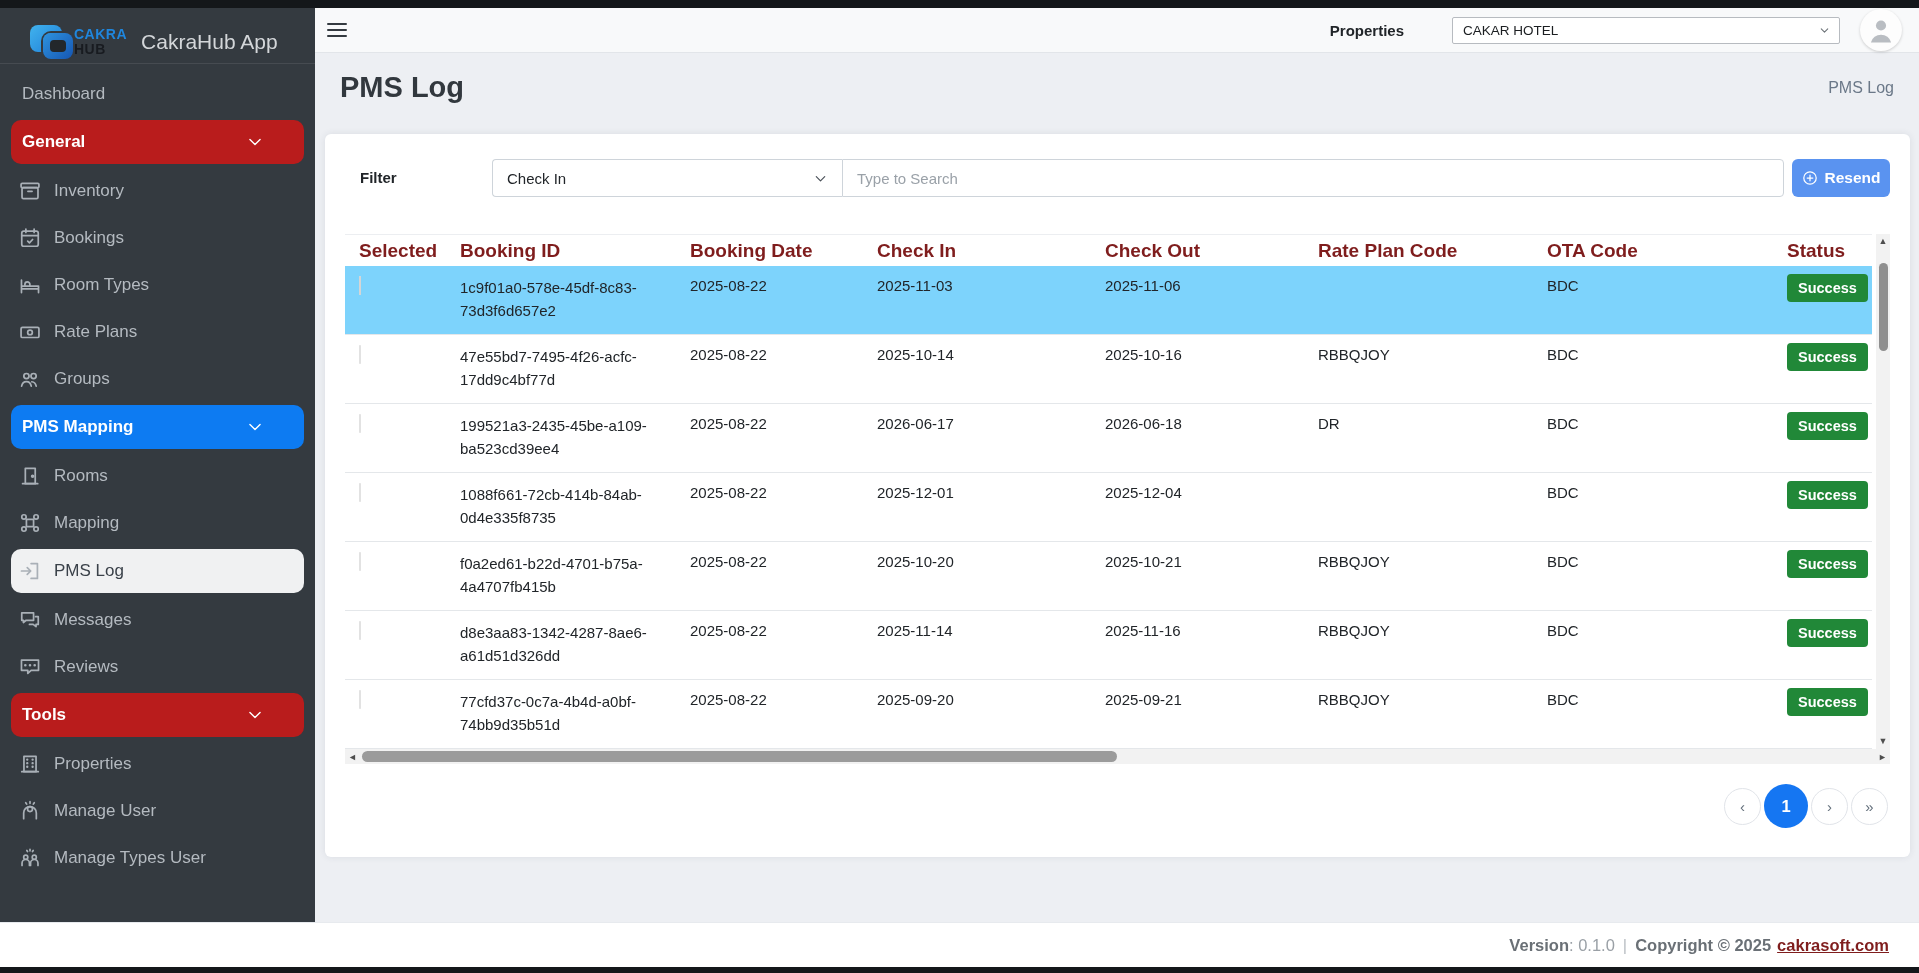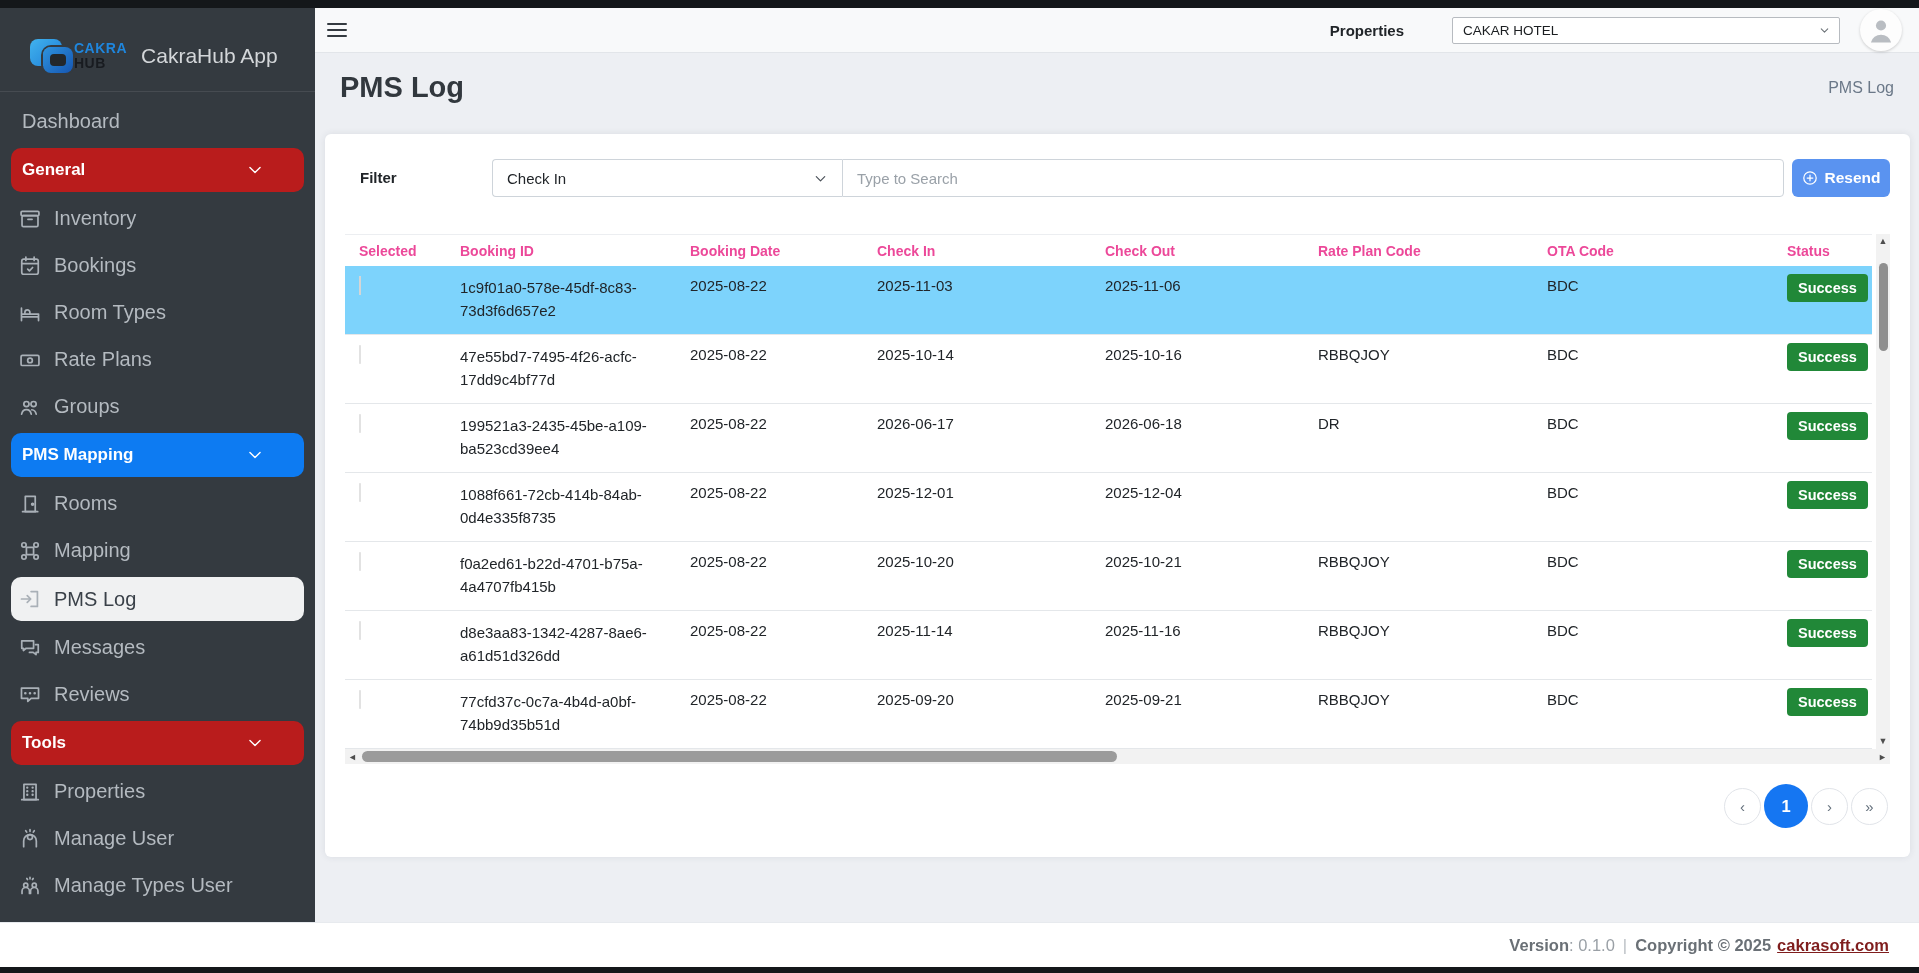--- a/index.html
+++ b/index.html
@@ -8,36 +8,36 @@
     width:1919px; height:973px; overflow:hidden;
     font-family:"Liberation Sans", sans-serif;
     background:#edeff3; display:flex; flex-direction:column;
   }
   .top-strip { height:8px; background:#14171a; flex:none; }
   .bottom-strip { height:6px; background:#14171a; flex:none; }
   .app-row { display:flex; height:914px; flex:none; }
 
   
   .sidebar { width:315px; flex:none; background:#343a40; overflow:hidden; }
-  .brand { height:84px; display:flex; align-items:center; padding:12px 16px 0 30px;
+  .brand { height:56px; display:flex; align-items:center; padding:12px 16px 0 30px;
            border-bottom:1px solid rgba(255,255,255,.09); cursor:pointer; }
   .logo { position:relative; width:52px; height:42px; flex:none; }
   .sq1 { position:absolute; left:0; top:4px; width:32px; height:27px; border-radius:8px;
          background:linear-gradient(135deg,#41b3ee,#1d7cd6); }
   .sq2 { position:absolute; left:13px; top:12px; width:30px; height:26px; border-radius:8px;
          background:linear-gradient(135deg,#2e93de,#1656b2); box-shadow:0 0 0 2px #343a40; }
   .sq2::after { content:""; position:absolute; inset:7px; border-radius:4px; background:#23272b; }
   .logo-text { display:flex; flex-direction:column; line-height:1.02; font-weight:bold;
                font-size:14px; margin-left:-8px; letter-spacing:.5px; }
   .lt1 { color:#1f86dd; } .lt2 { color:#181b20; }
   .app-name { font-size:21px; color:#d3d6d9; margin-left:14px; white-space:nowrap; }
 
   nav { padding-top:6px; }
   .nav-item { display:flex; align-items:center; height:47px; padding:0 18px 0 19px;
-              font-size:20px; color:#b4bac0; cursor:pointer; white-space:nowrap; }
+              font-size:17px; color:#b4bac0; cursor:pointer; white-space:nowrap; }
   .nav-item .nicon { width:22px; height:22px; margin-right:13px; flex:none; display:flex;
                      align-items:center; color:#a9b0b7; }
   .nav-item.plain { padding-left:22px; }
   .nav-section { display:flex; align-items:center; justify-content:space-between;
                  height:44px; margin:3px 11px; padding:0 40px 0 11px; border-radius:10px;
                  background:#b91c1c; color:#fff; font-size:17px; font-weight:bold; cursor:pointer; }
   .nav-section.blue { background:#0d7bf2; }
   .nav-active { margin:3px 11px; padding:0 18px 0 8px; border-radius:10px;
                 background:#f0f1f2; color:#3a4149; height:44px; }
   .chev { width:18px; height:18px; color:#fff; }
@@ -85,21 +85,21 @@
   .resend-btn { margin-left:8px; width:98px; flex:none; border:none; border-radius:6px;
                 background:#5a93f0; color:#fff; font-size:15.5px; font-weight:600;
                 display:flex; align-items:center; justify-content:center; gap:7px;
                 cursor:pointer; font-family:"Liberation Sans", sans-serif; }
   .resend-btn .sm-ic { width:16px; height:16px; color:#fff; }
 
   .table-zone { position:relative; margin-top:37px; padding-right:18px; }
   .trow { display:grid;
           grid-template-columns:115px 230px 187px 228px 213px 229px 240px minmax(0,1fr); }
   .thead { height:32px; border-top:1px solid #eceef1; align-items:center; }
-  .thead .cell { font-size:14px; font-weight:bold; color:#ec4899; }
+  .thead .cell { font-size:19px; font-weight:bold; color:#7f1d1d; }
   .cell { font-size:15px; color:#212529; padding-right:22px; }
   .cell.first { padding-left:14px; }
   .brow { min-height:69px; border-bottom:1px solid #e4e7ea; align-items:start;
           padding-top:11px; }
   .brow.hl { background:#7dd3fc; }
   .bk-id { line-height:1.5; overflow-wrap:anywhere; }
   .chk { width:21px; height:21px; border-radius:5px; background:#ececec;
          border:1px solid #e2e2e2; cursor:pointer; }
   .brow.hl .chk { background:#e3e3e3; border-color:#d5d5d5; }
   .badge { display:inline-block; background:#218838; color:#fff; font-size:14.5px;

